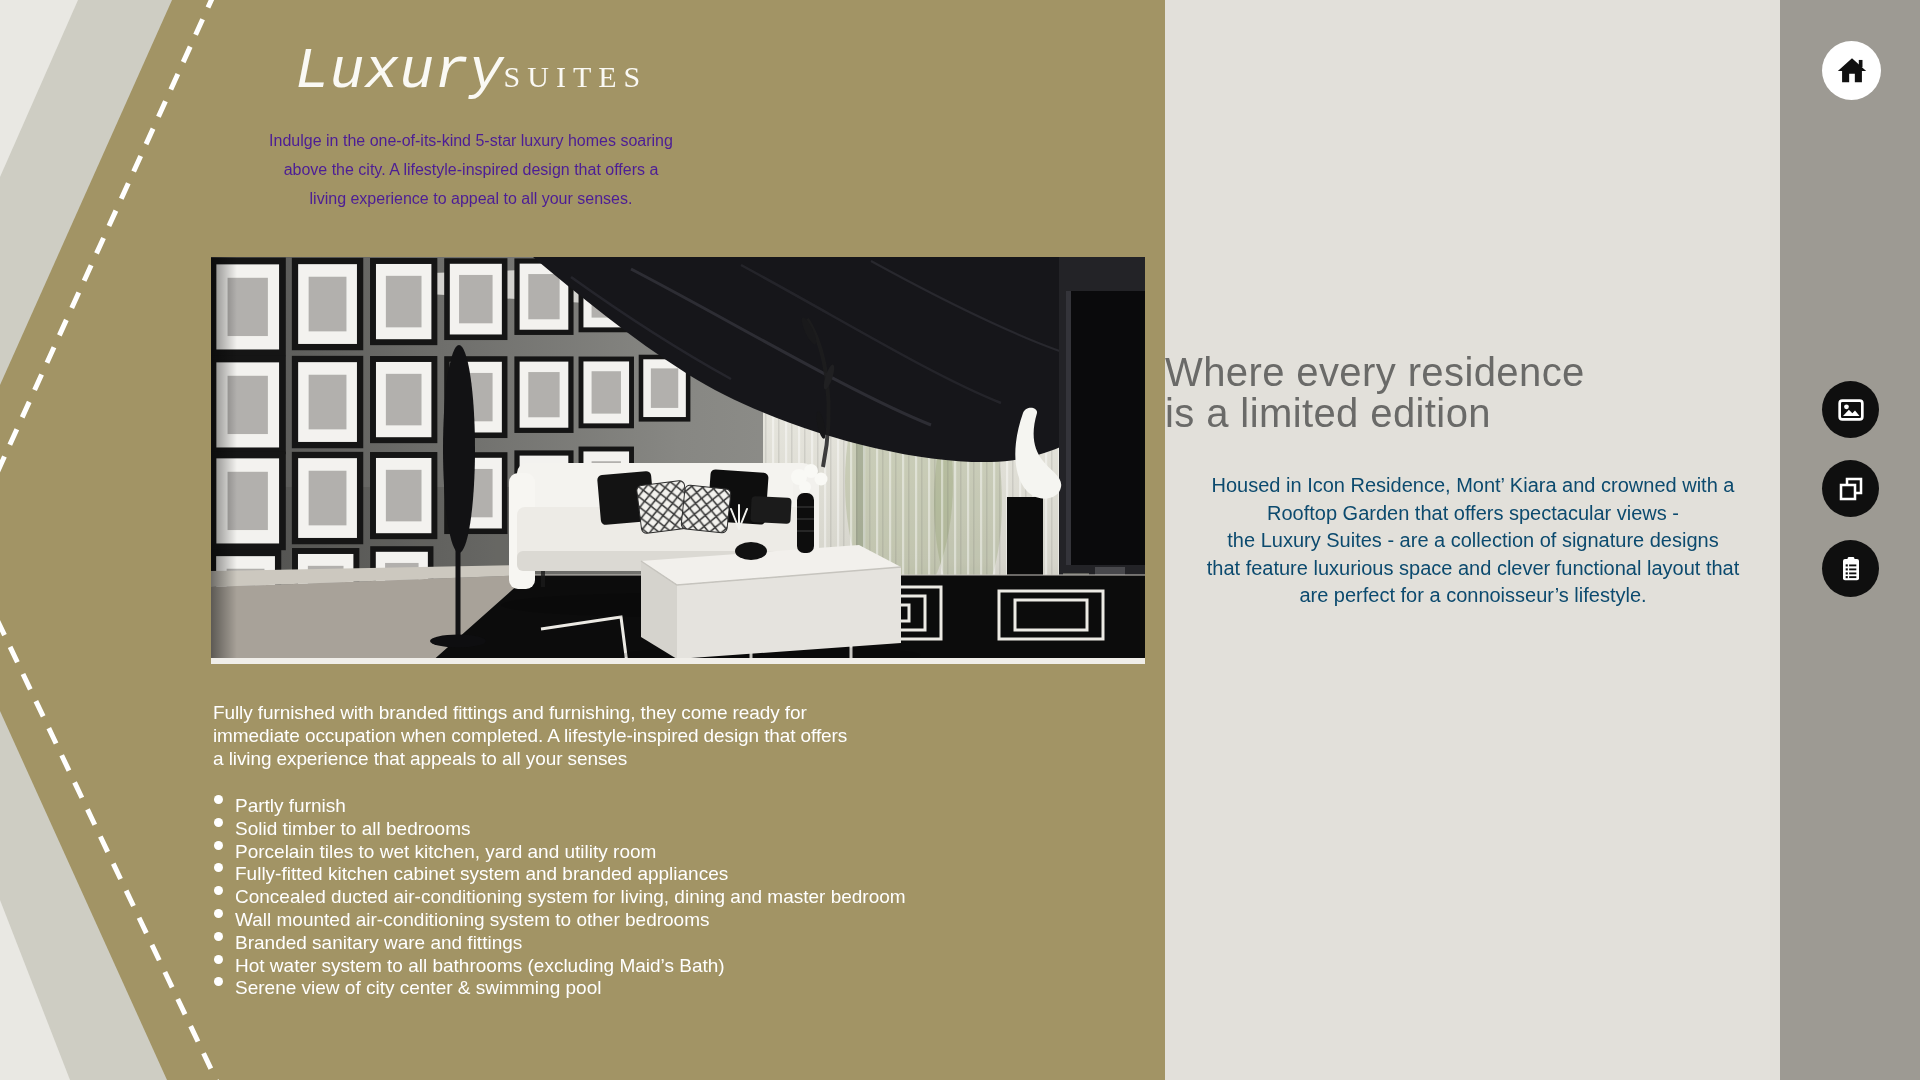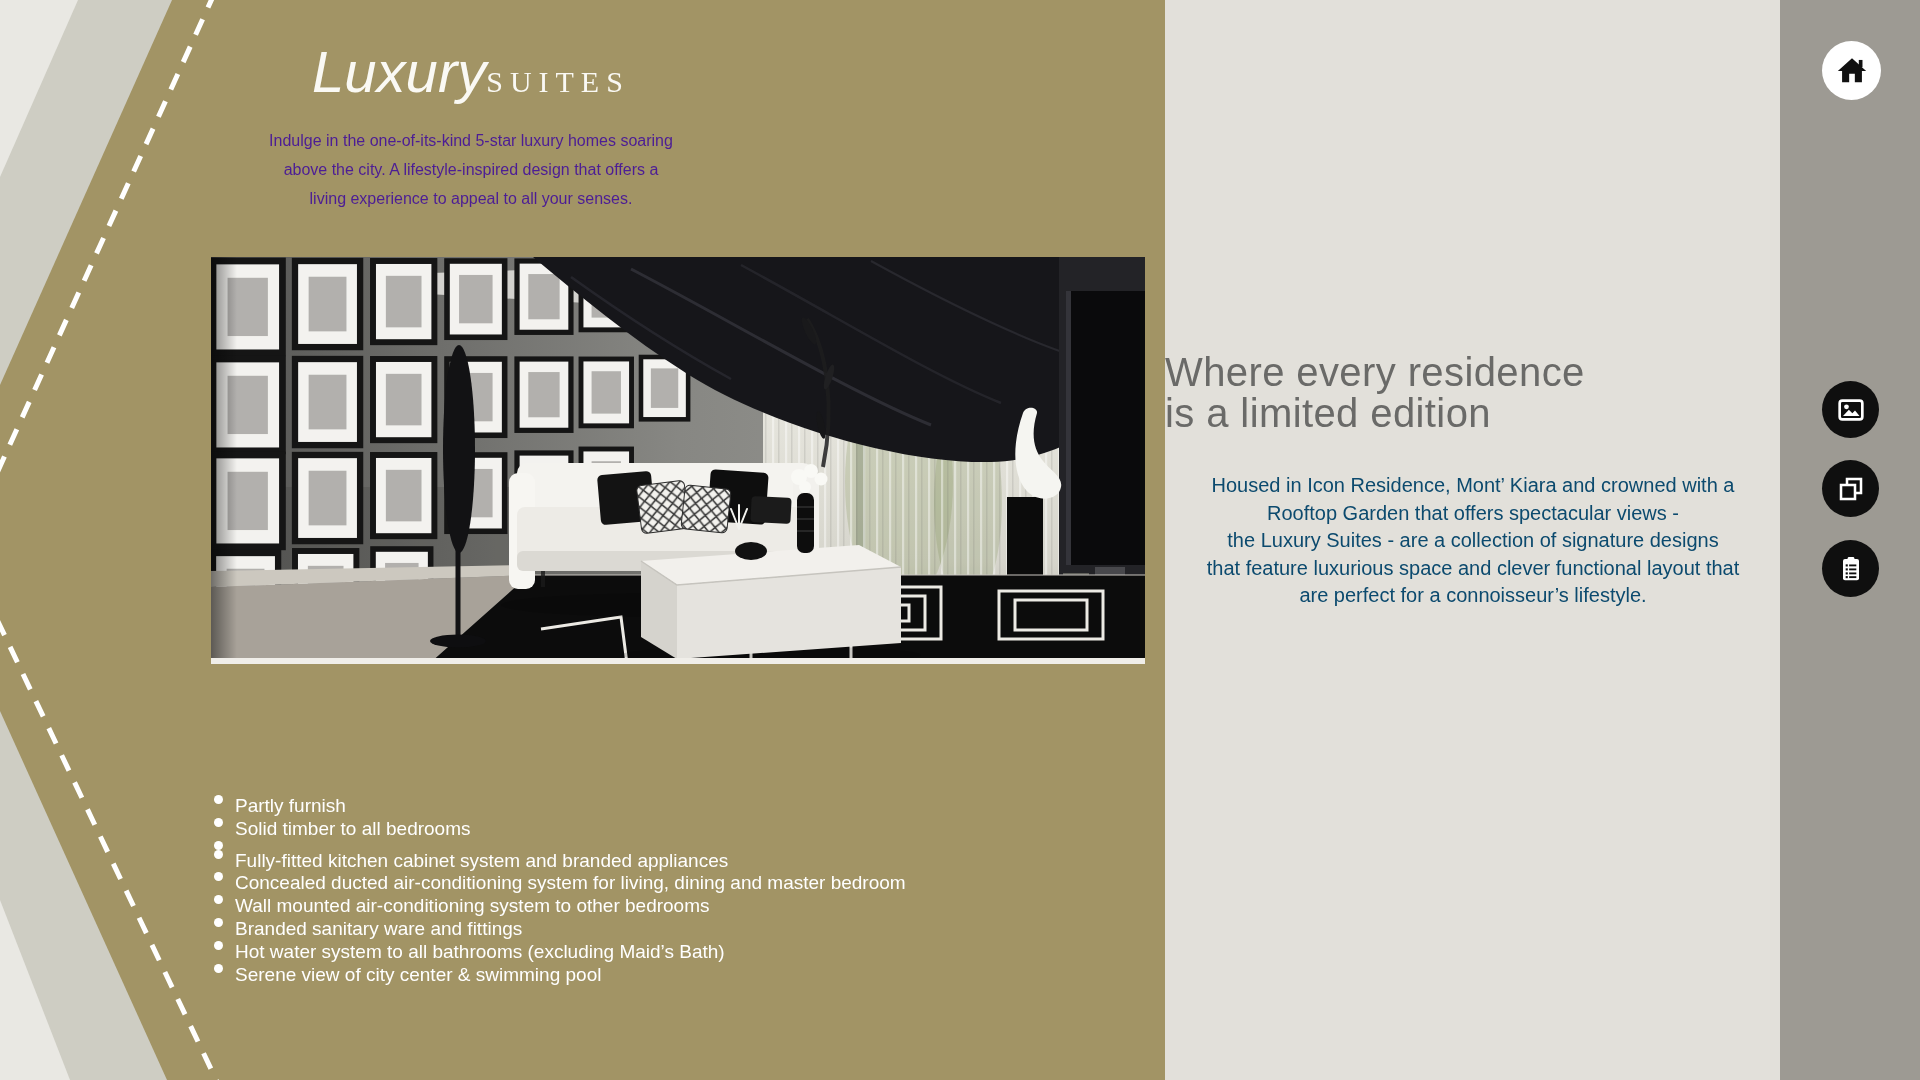--- a/index.html
+++ b/index.html
@@ -5,21 +5,21 @@
   html,body{margin:0;padding:0;background:#000;}
   .stage{position:relative;width:1920px;height:1080px;overflow:hidden;
          font-family:"Liberation Sans",sans-serif;background:#9d9a93;}
 
   
   .left-panel{position:absolute;left:0;top:0;width:1165px;height:1080px;background:#a29465;}
   .decor{position:absolute;left:0;top:0;}
 
   .logo{position:absolute;left:211px;top:36px;width:520px;text-align:center;
         color:#faf9f4;white-space:nowrap;line-height:72px;}
-  .logo-script{font-family:Liberation Sans, sans-serif;font-style:italic;font-size:58px;}
+  .logo-script{font-family:Liberation Mono, monospace;font-style:italic;font-size:58px;}
   .logo-caps{font-family:"Liberation Serif",serif;font-size:30px;letter-spacing:7px;}
 
   .intro{position:absolute;left:211px;top:126px;width:520px;text-align:center;
          font-size:16px;line-height:29px;color:#4c1d95;white-space:pre-line;}
 
   .photo{position:absolute;left:211px;top:257px;width:934px;height:407px;display:block;}
 
   .body-text{position:absolute;left:213px;top:701px;width:760px;
              font-size:19px;line-height:23px;color:#ffffff;white-space:pre-line;letter-spacing:-0.1px;}
 
@@ -207,32 +207,36 @@
       <ellipse cx="540" cy="294" rx="16" ry="9" fill="#111111"></ellipse>
 
       <ellipse cx="248" cy="192" rx="16" ry="104" fill="#121214"></ellipse>
       <rect x="244.5" y="290" width="5" height="92" fill="#121214"></rect>
       <ellipse cx="247" cy="384" rx="28" ry="6.5" fill="#0e0e10"></ellipse>
 
       <rect width="26" height="407" fill="url(#edgeG)"></rect>
       <rect y="401" width="934" height="6" fill="#f0eee9"></rect>
     </svg>
 
+    <div class="body-text">Fully furnished with branded fittings and furnishing, they come ready for
+immediate occupation when completed. A lifestyle-inspired design that offers
+a living experience that appeals to all your senses</div>
 
     <ul class="features">
       <li>
           <span class="dot"></span>
           <span>Partly furnish</span>
         </li>
       <li>
           <span class="dot"></span>
           <span>Solid timber to all bedrooms</span>
         </li>
       <li>
           <span class="dot"></span>
+          <span>Porcelain tiles to wet kitchen, yard and utility room</span>
         </li>
       <li>
           <span class="dot"></span>
           <span>Fully-fitted kitchen cabinet system and branded appliances</span>
         </li>
       <li>
           <span class="dot"></span>
           <span>Concealed ducted air-conditioning system for living, dining and master bedroom</span>
         </li>
       <li>

